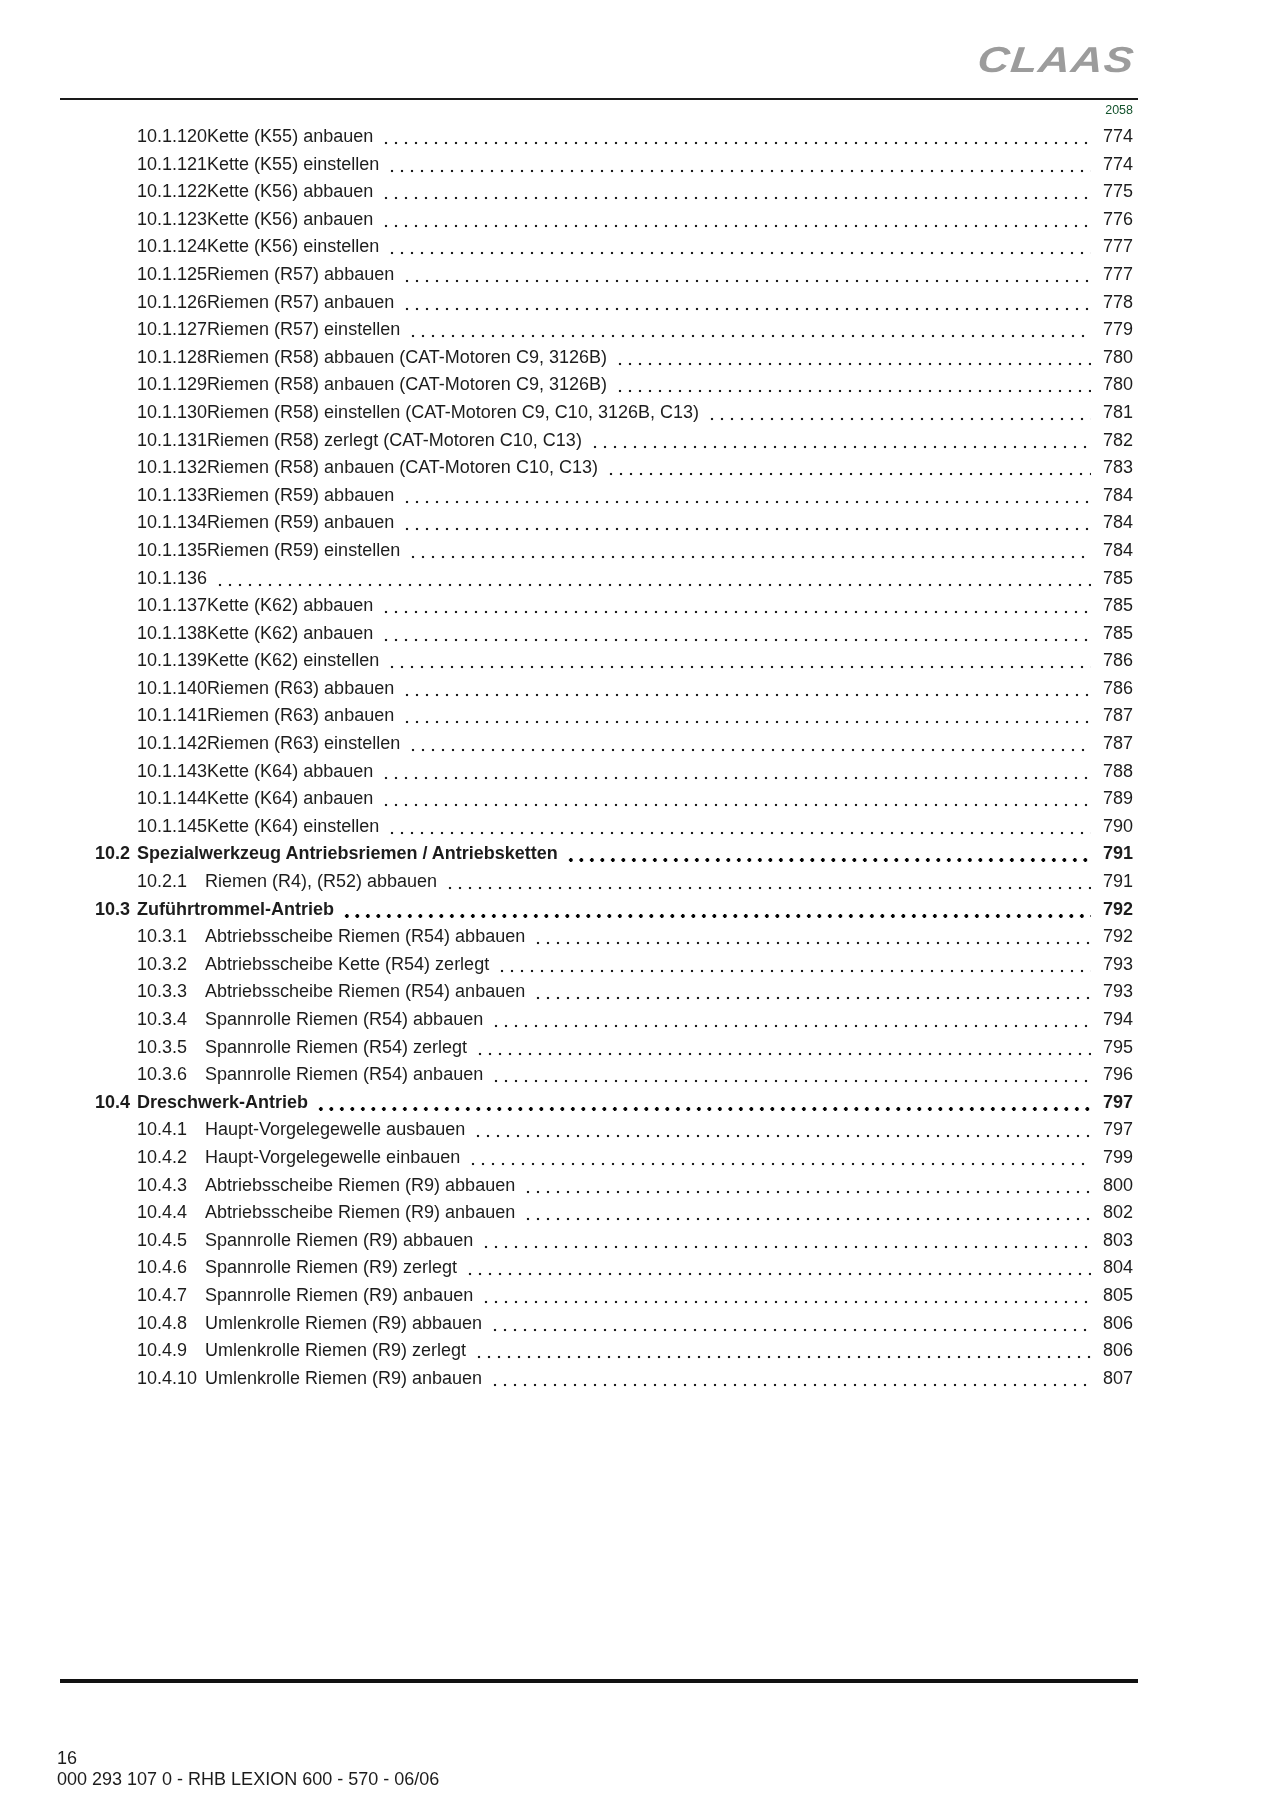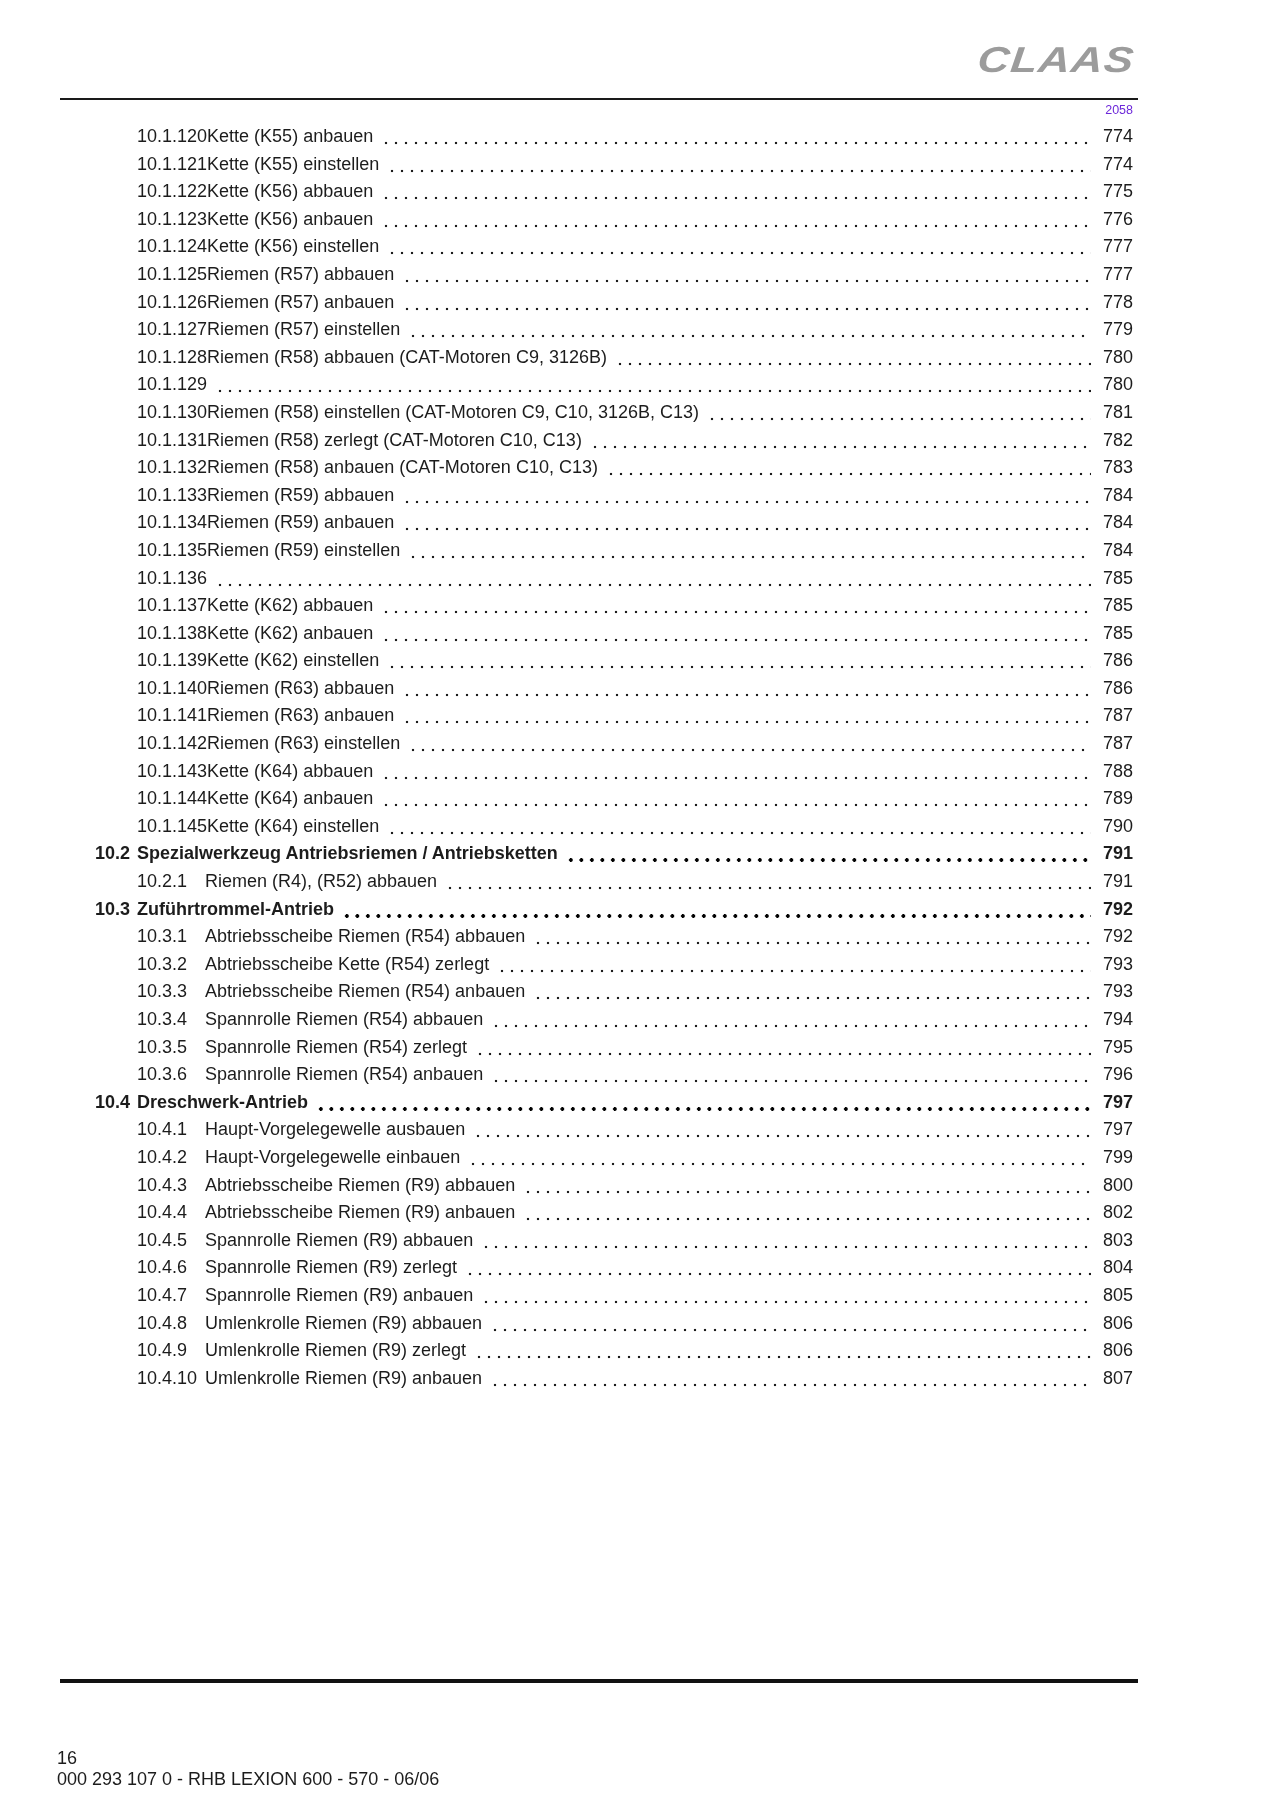--- a/index.html
+++ b/index.html
@@ -13,21 +13,21 @@
     font-size:44px; font-weight:bold; font-style:italic;
     letter-spacing:1px; color:#9c9c9c;
     transform:skewX(-6deg) scaleY(0.82); transform-origin:right bottom;
     line-height:1;
   }
   .header-rule {
     position:absolute; top:98px; left:60px; width:1078px; height:2px; background:#1a1a1a;
   }
   .doc-code {
     position:absolute; top:103px; right:139px;
-    font-size:12.5px; color:#6d28d9;
+    font-size:12.5px; color:#14532d;
   }
   
   .toc {
     position:absolute; top:123px; left:95px; width:1038px;
   }
   .toc-row {
     display:flex; align-items:flex-end;
     height:27.6px; line-height:27.6px; font-size:18px; white-space:nowrap;
   }
   .toc-row.sub { padding-left:42px; }
@@ -117,20 +117,21 @@
         <span class="toc-page">779</span>
       </div>
       <div class="toc-row sub">
         <span class="toc-num">10.1.128</span>
         <span class="toc-title">Riemen (R58) abbauen (CAT-Motoren C9, 3126B)</span>
         <span class="toc-leader"></span>
         <span class="toc-page">780</span>
       </div>
       <div class="toc-row sub">
         <span class="toc-num">10.1.129</span>
+        <span class="toc-title">Riemen (R58) anbauen (CAT-Motoren C9, 3126B)</span>
         <span class="toc-leader"></span>
         <span class="toc-page">780</span>
       </div>
       <div class="toc-row sub">
         <span class="toc-num">10.1.130</span>
         <span class="toc-title">Riemen (R58) einstellen (CAT-Motoren C9, C10, 3126B, C13)</span>
         <span class="toc-leader"></span>
         <span class="toc-page">781</span>
       </div>
       <div class="toc-row sub">

